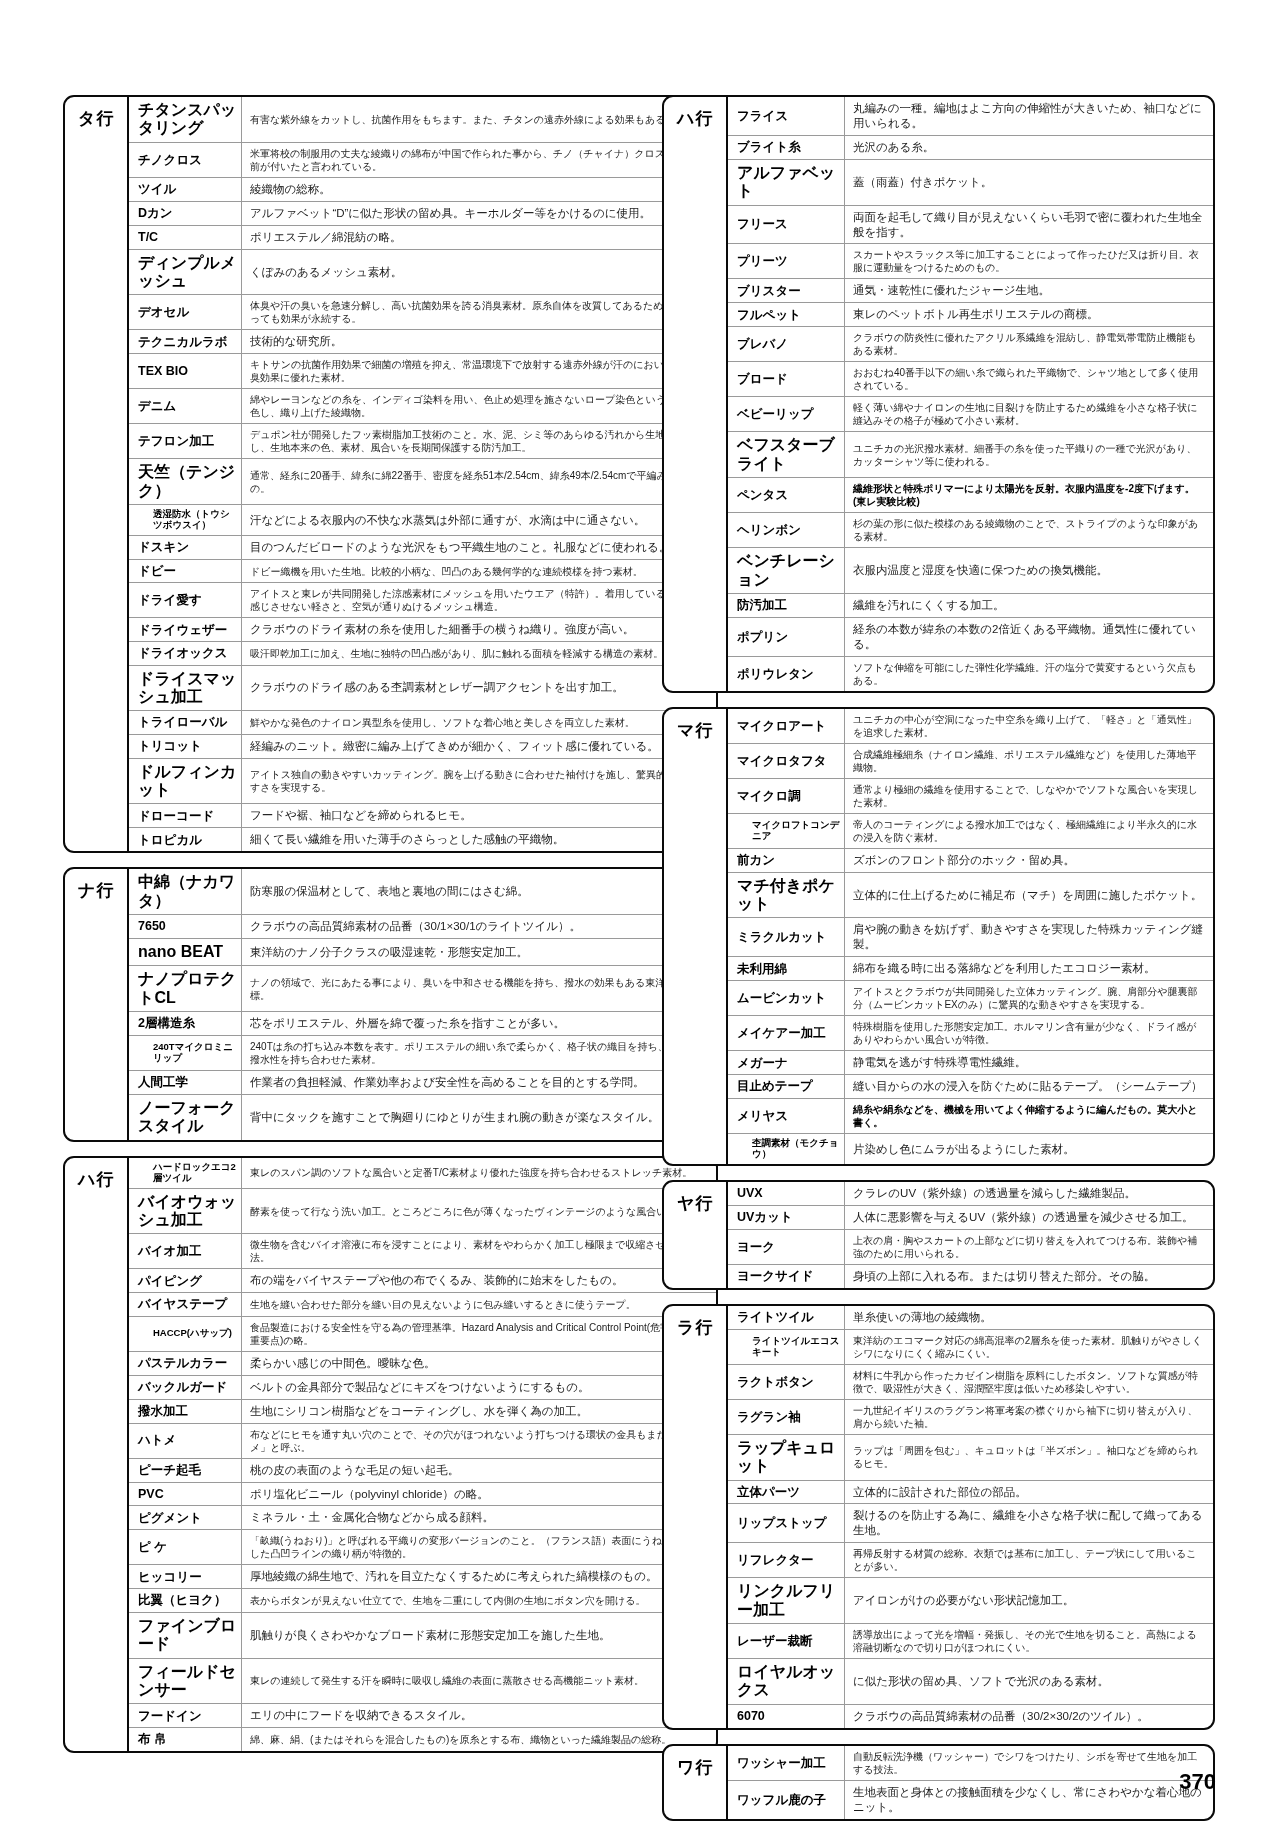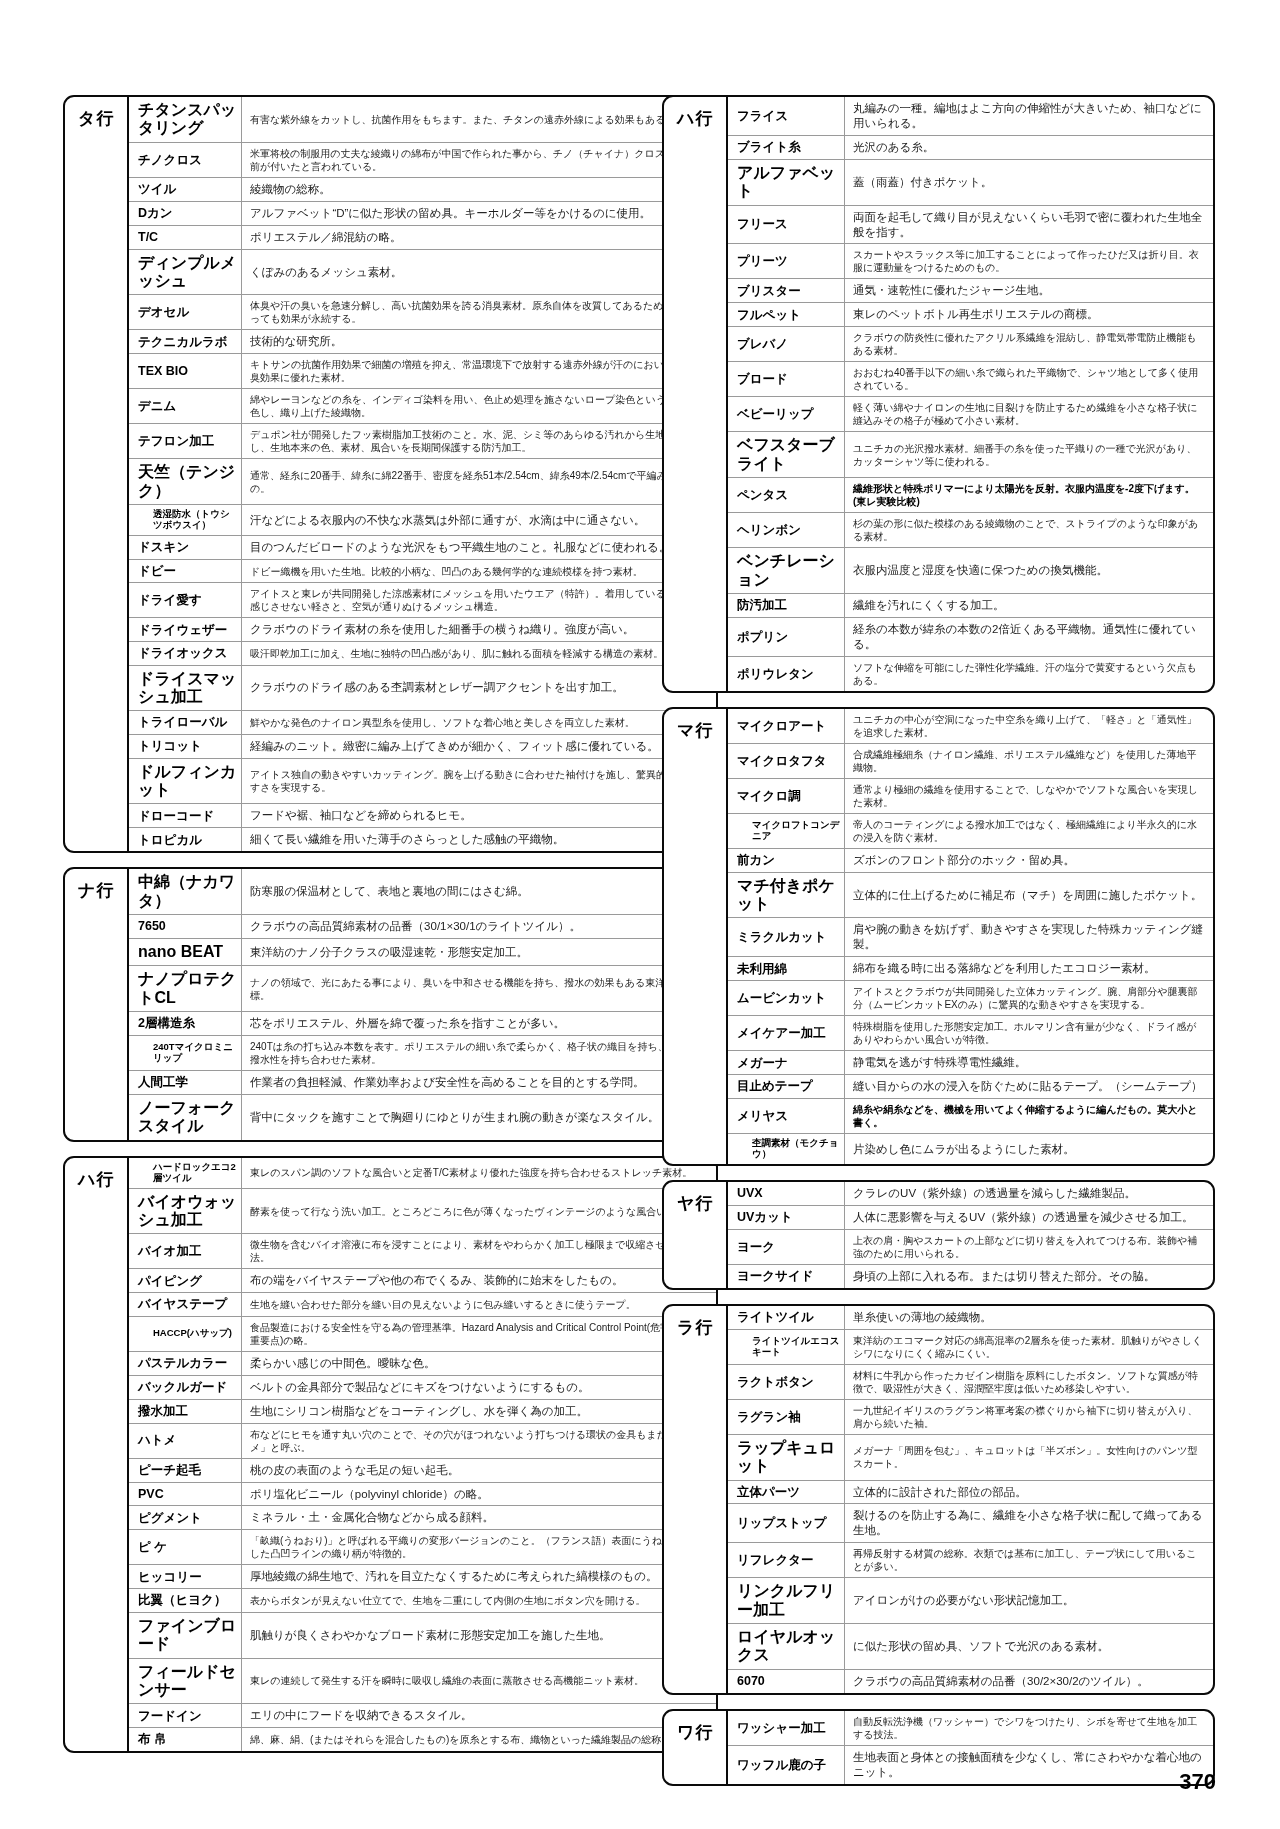--- a/index.html
+++ b/index.html
@@ -441,37 +441,41 @@
         <div class="row">
           <div class="term">ラクトボタン</div>
           <div class="def small">材料に牛乳から作ったカゼイン樹脂を原料にしたボタン。ソフトな質感が特徴で、吸湿性が大きく、湿潤堅牢度は低いため移染しやすい。</div>
         </div>
         <div class="row">
           <div class="term">ラグラン袖</div>
           <div class="def small">一九世紀イギリスのラグラン将軍考案の襟ぐりから袖下に切り替えが入り、肩から続いた袖。</div>
         </div>
         <div class="row">
           <div class="term sm">ラップキュロット</div>
-          <div class="def small">メガーナ「周囲を包む」、キュロットは「半ズボン」。女性向けのパンツ型スカート。</div>
+          <div class="def small">ラップは「周囲を包む」、キュロットは「半ズボン」。袖口などを締められるヒモ。</div>
         </div>
         <div class="row">
           <div class="term">立体パーツ</div>
           <div class="def">立体的に設計された部位の部品。</div>
         </div>
         <div class="row">
           <div class="term">リップストップ</div>
           <div class="def">裂けるのを防止する為に、繊維を小さな格子状に配して織ってある生地。</div>
         </div>
         <div class="row">
           <div class="term">リフレクター</div>
           <div class="def small">再帰反射する材質の総称。衣類では基布に加工し、テープ状にして用いることが多い。</div>
         </div>
         <div class="row">
           <div class="term sm">リンクルフリー加工</div>
           <div class="def">アイロンがけの必要がない形状記憶加工。</div>
+        </div>
+        <div class="row">
+          <div class="term">レーザー裁断</div>
+          <div class="def small">誘導放出によって光を増幅・発振し、その光で生地を切ること。高熱による溶融切断なので切り口がほつれにくい。</div>
         </div>
         <div class="row">
           <div class="term sm">ロイヤルオックス</div>
           <div class="def">に似た形状の留め具、ソフトで光沢のある素材。</div>
         </div>
         <div class="row">
           <div class="term">6070</div>
           <div class="def">クラボウの高品質綿素材の品番（30/2×30/2のツイル）。</div>
         </div>
       </div>

